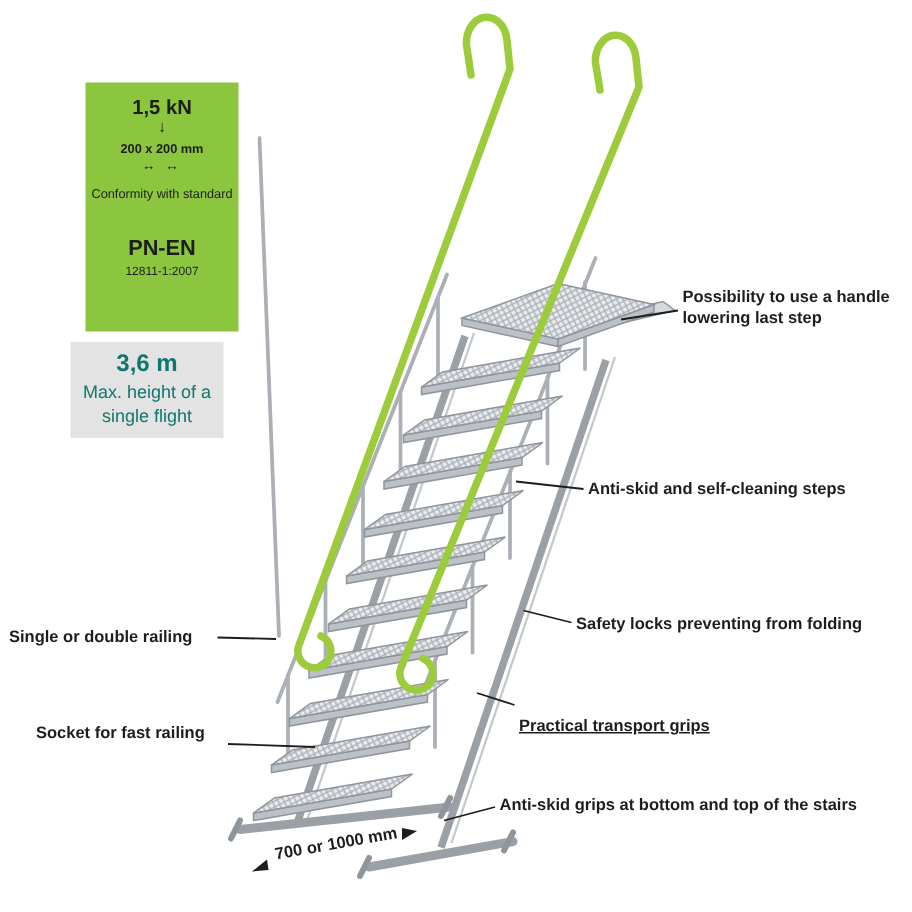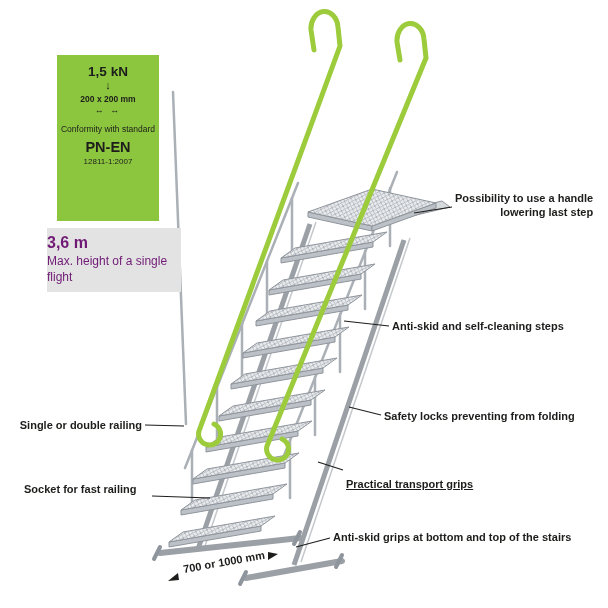--- a/index.html
+++ b/index.html
@@ -39,53 +39,52 @@
 
   
   .callout {
     position: absolute;
     font-size: 11px;
     font-weight: bold;
     line-height: 1.3;
     color: var(--text_dark, #1d1d1b);
     white-space: nowrap;
     z-index: 5;
-    text-align: right;
   }
   .callout .line { display: block; }
   .callout.align-right { }
 
   
   .spec-box {
     position: absolute;
     left: 57px; top: 55px;
     width: 102px; height: 166px;
     background: var(--accent_green, #8cc63f);
     text-align: center;
     z-index: 5;
     padding-top: 9px;
   }
   .spec-load { font-size: 13.5px; font-weight: bold; }
   .spec-arrow { font-size: 11px; line-height: 1.1; font-weight: bold; }
   .spec-dim { font-size: 8.5px; font-weight: bold; margin-top: 3px; }
   .spec-spread { font-size: 9px; font-weight: bold; letter-spacing: 2px; margin-top: 1px; }
   .spec-conf { font-size: 8.5px; line-height: 1.3; margin-top: 9px; }
-  .spec-name { font-size: 14.5px; font-weight: bold; margin-top: 4px; }
+  .spec-name { font-size: 14.5px; font-weight: bold; margin-top: 23px; }
   .spec-code { font-size: 8px; margin-top: 2px; }
 
   
   .height-box {
     position: absolute;
     left: 47px; top: 228px;
-    width: 134px; height: 64px;
+    width: 102px; height: 64px;
     background: var(--box_gray, #e3e3e3);
-    text-align: left;
+    text-align: center;
     z-index: 5;
     padding-top: 6px;
-    color: #701a75;
+    color: #0f766e;
   }
   .height-value { font-size: 16px; font-weight: bold; }
   .height-caption { font-size: 12px; line-height: 1.3; margin-top: 2px; }
 </style>
 </head>
 <body>
 
 <div class="canvas">
 
   <svg class="illustration" viewBox="0 0 608 608" width="608" height="608">

